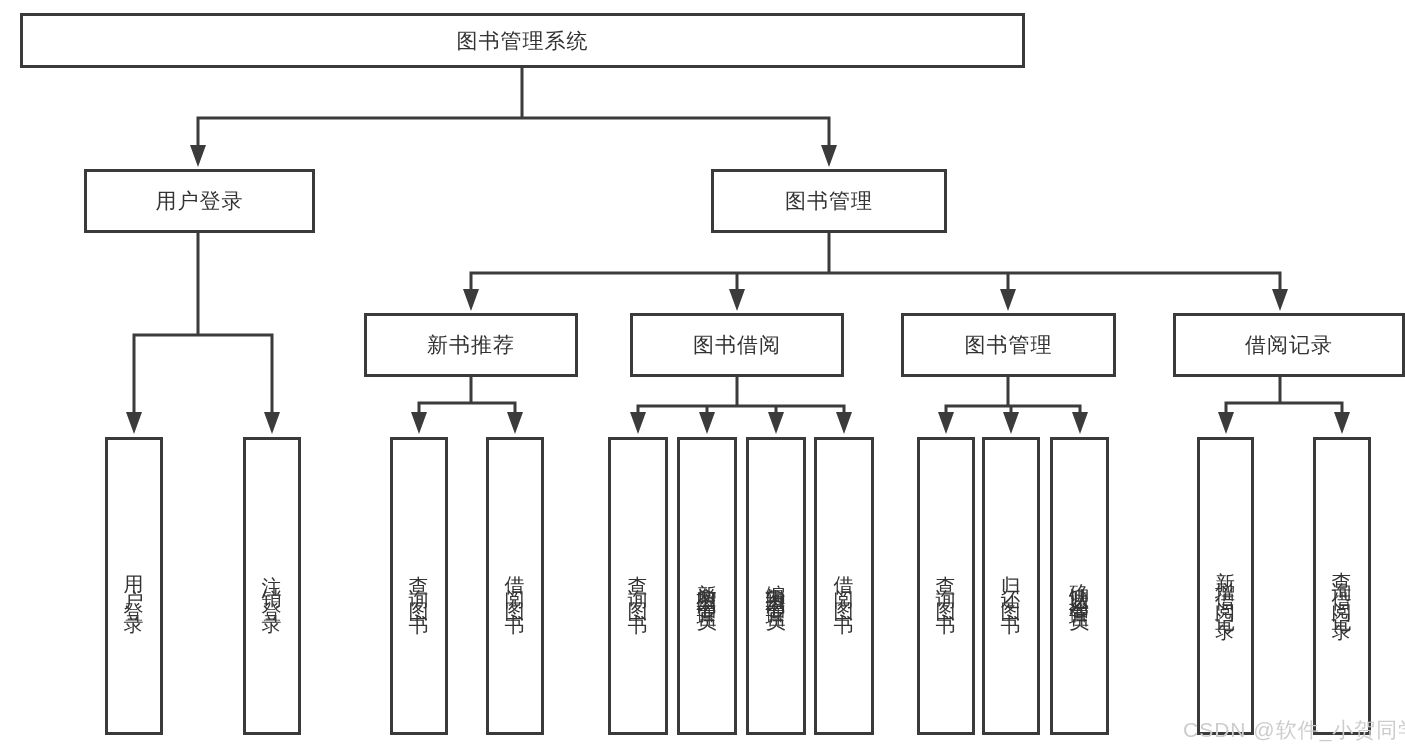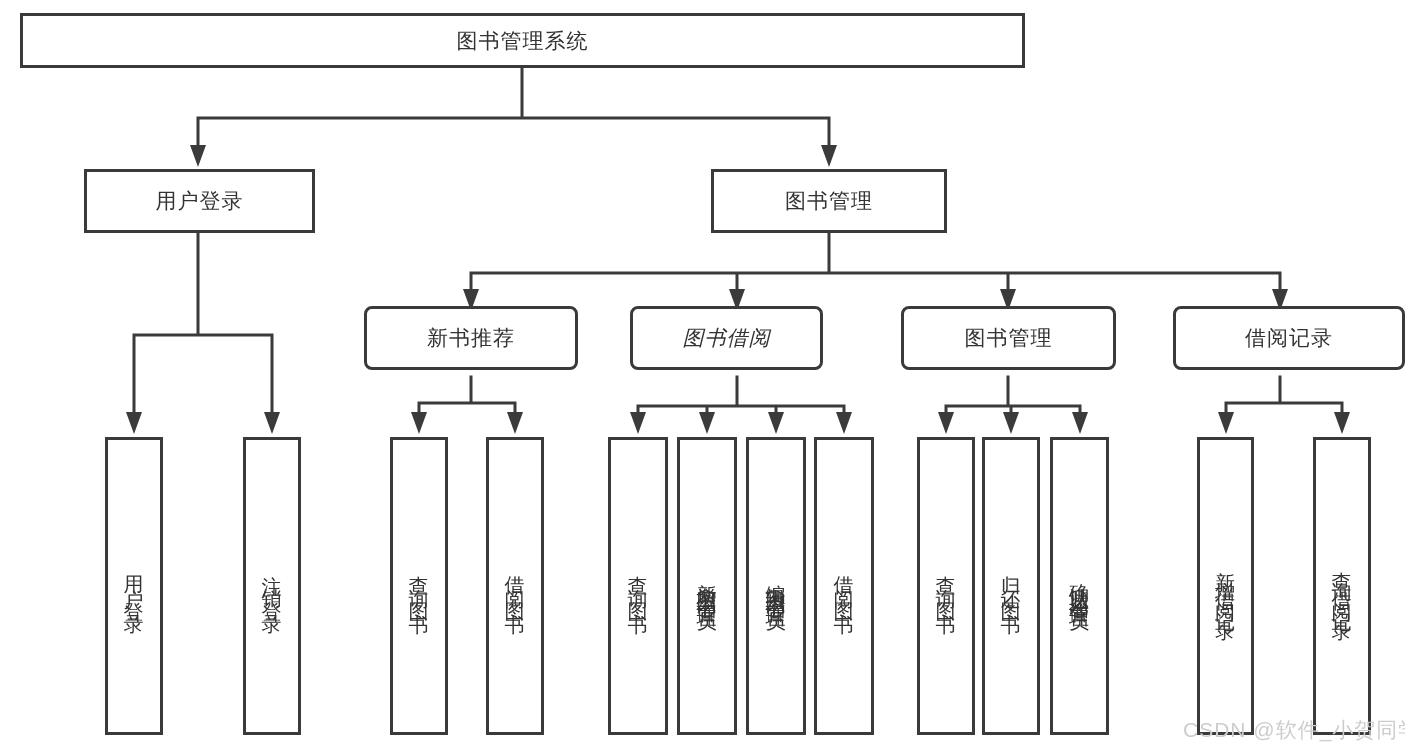--- a/index.html
+++ b/index.html
@@ -40,22 +40,21 @@
   .root {
     left: 20px; top: 13px;
     width: 1005px; height: 55px;
   }
   .branch {
     height: 64px;
     top: 169px;
   }
   .lvl3 {
     height: 64px;
-    top: 306px;
-    border-radius: 8px;
+    top: 313px;
   }
   .leaf {
     top: 437px;
     height: 298px;
     border-width: 3px;
   }
   .vtext {
     writing-mode: vertical-rl;
     text-orientation: mixed;
     font-size: 20px;
@@ -115,21 +114,21 @@
   <div class="node branch hnode" style="left:84px; width:231px;">
     <span>用户登录</span>
   </div>
   <div class="node branch hnode" style="left:711px; width:236px;">
     <span>图书管理</span>
   </div>
 
   <div class="node lvl3 hnode" style="left:364px; width:214px;">
     <span>新书推荐</span>
   </div>
-  <div class="node lvl3 hnode" style="left:630px; width:193px;font-style:italic;">
+  <div class="node lvl3 hnode" style="left:630px; width:214px;">
     <span>图书借阅</span>
   </div>
   <div class="node lvl3 hnode" style="left:901px; width:215px;">
     <span>图书管理</span>
   </div>
   <div class="node lvl3 hnode" style="left:1173px; width:232px;">
     <span>借阅记录</span>
   </div>
 
   <div class="node leaf" style="left:105px; width:58px;">

